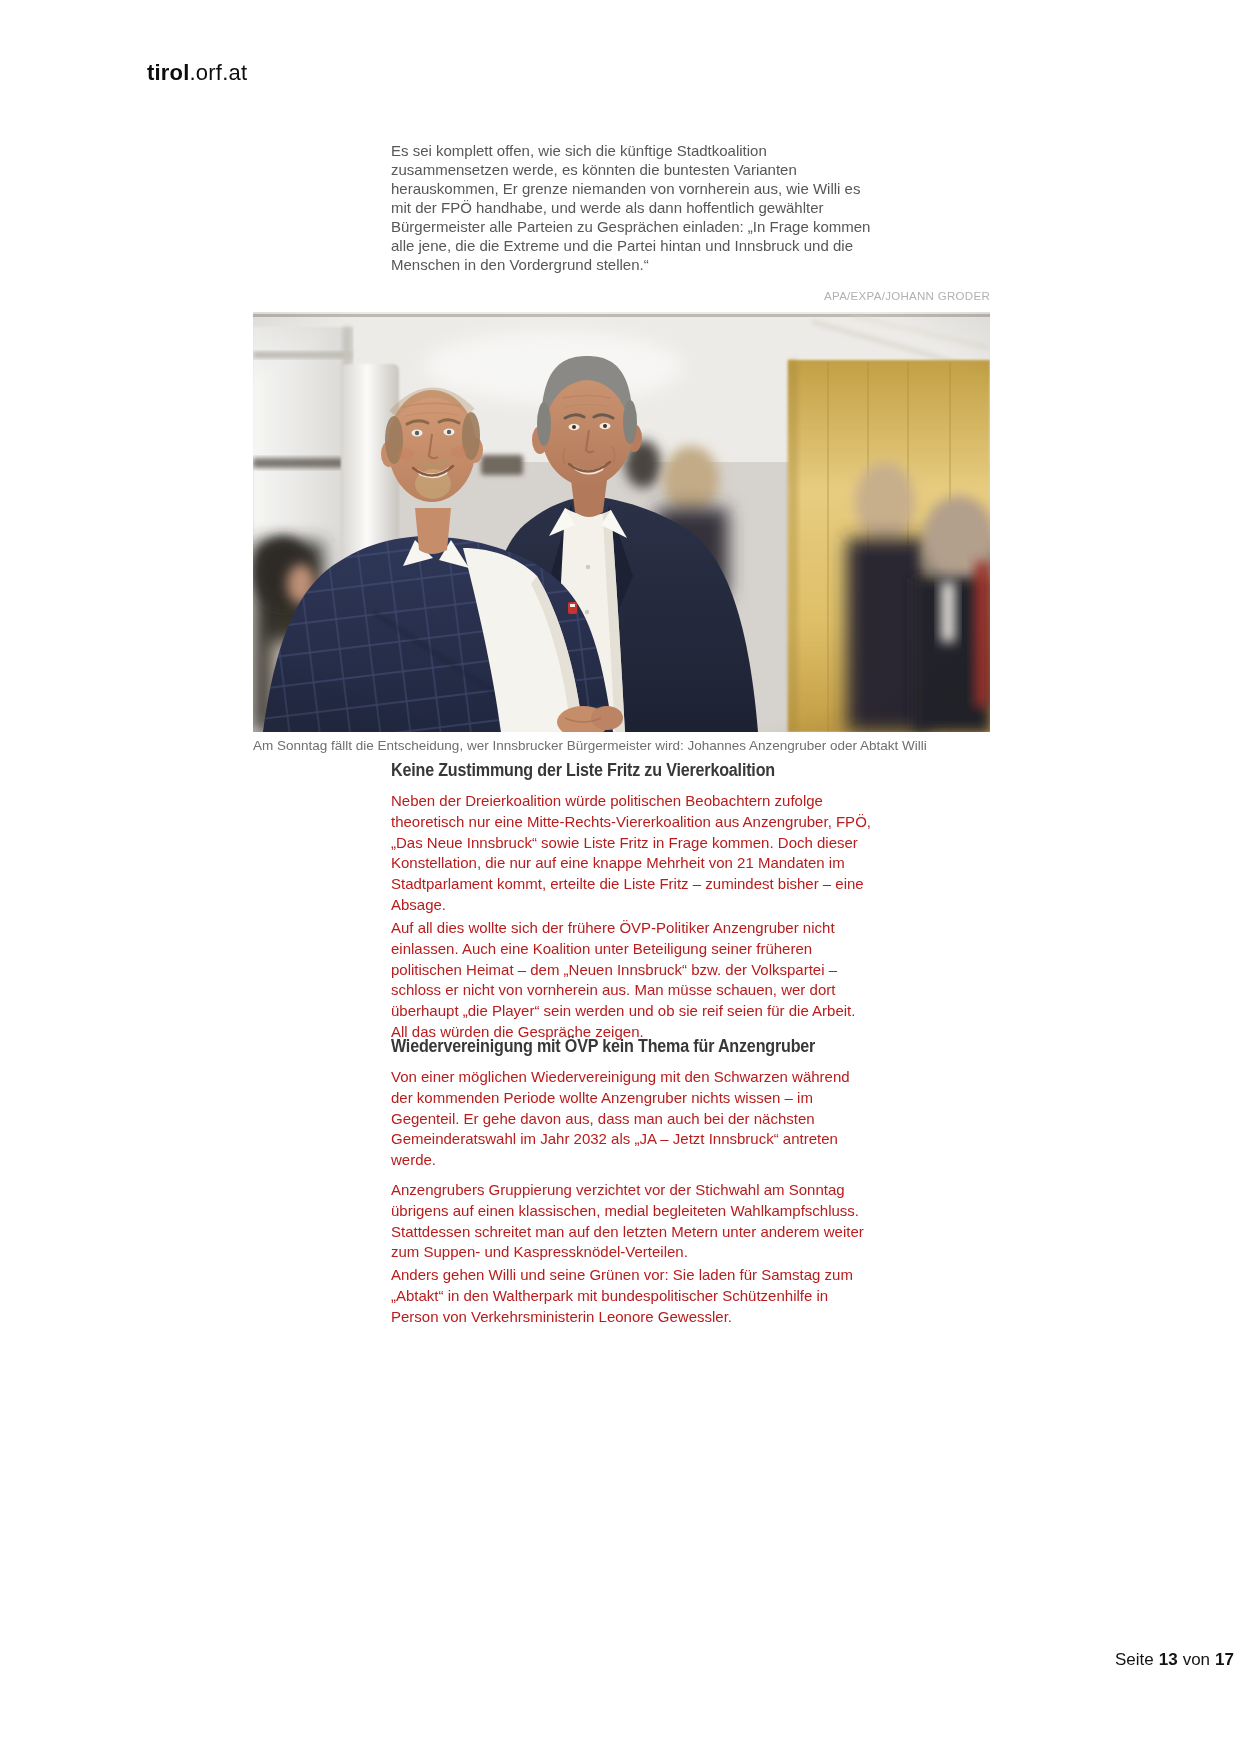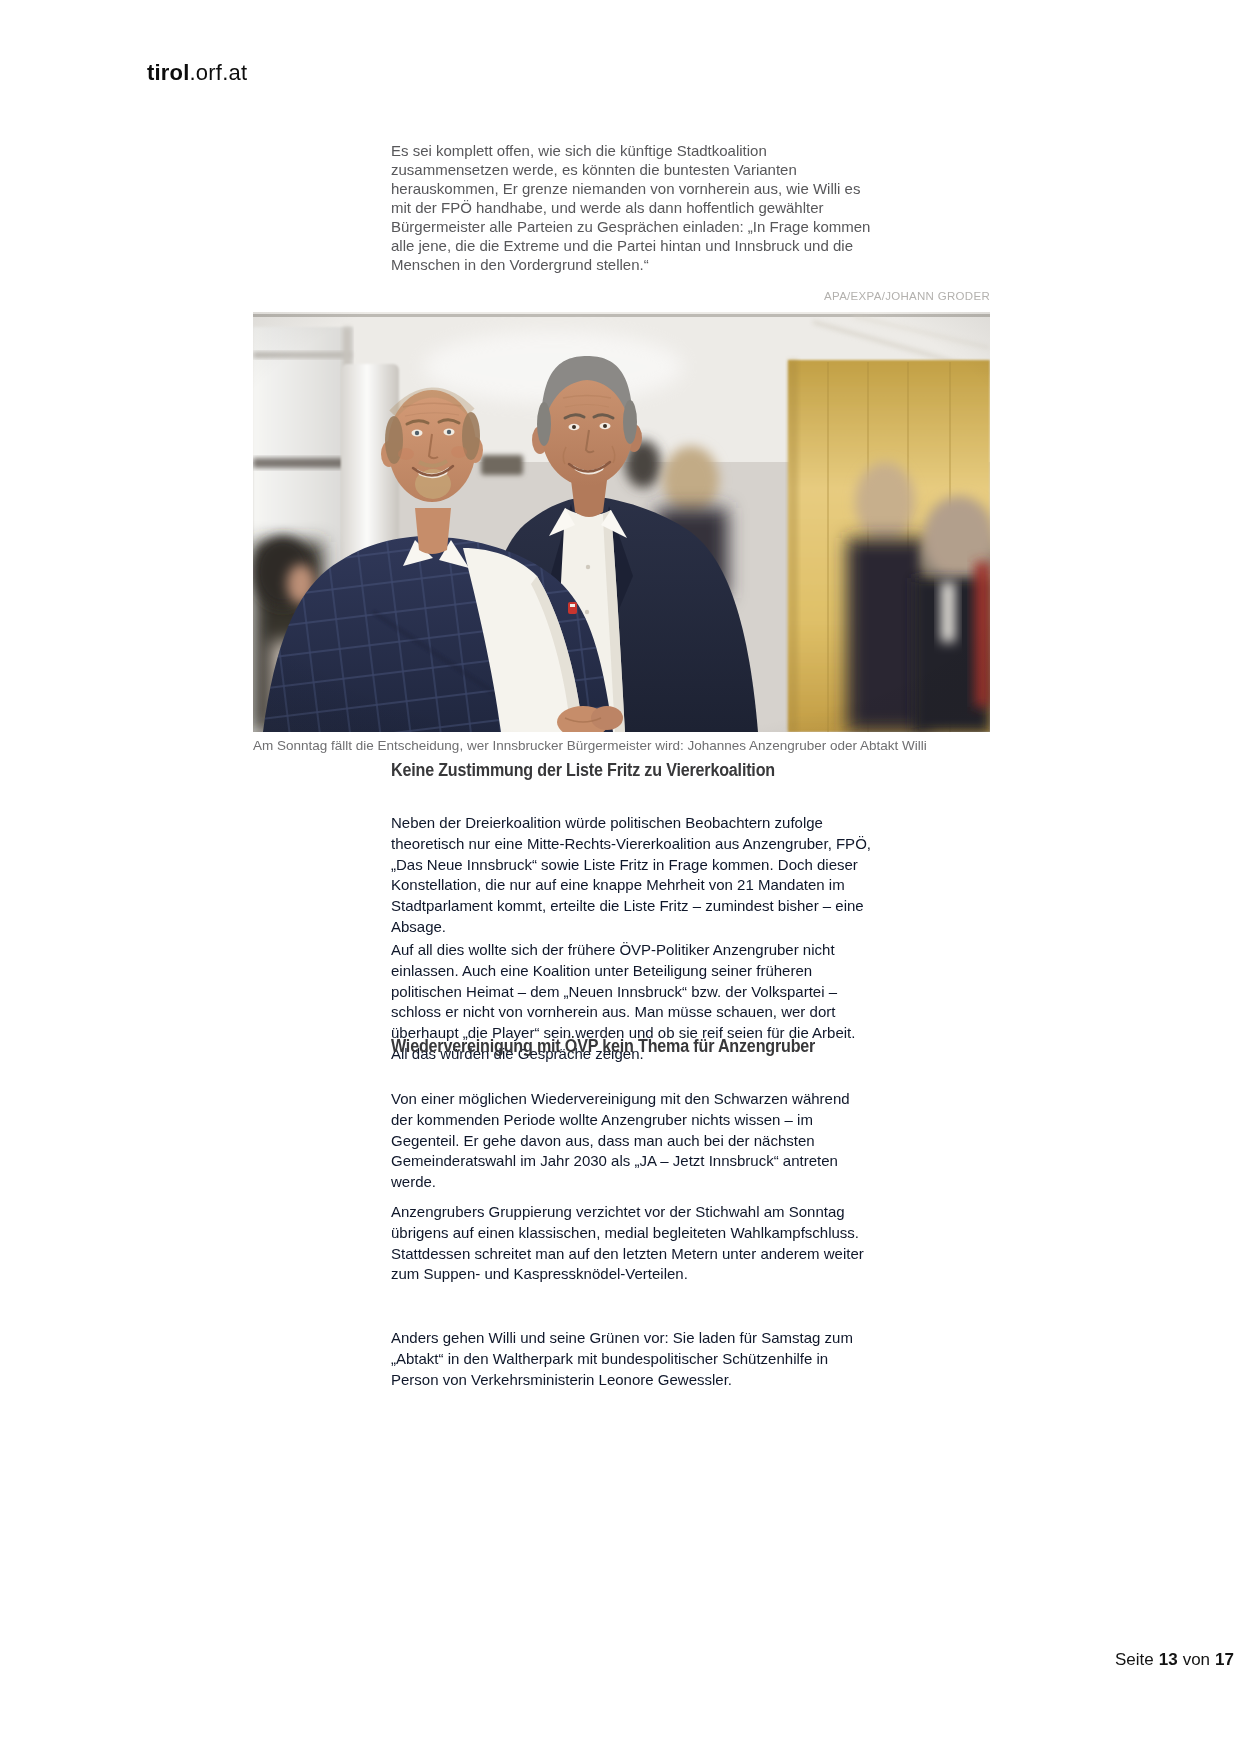--- a/index.html
+++ b/index.html
@@ -8,23 +8,23 @@
     font-family:"Liberation Sans", sans-serif;overflow:hidden;
   }
   .logo{position:absolute;left:147px;top:60px;font-size:22px;color:#0d0d0d;letter-spacing:.2px;}
   .logo .b{font-weight:bold;}
   .lead{position:absolute;left:391px;top:141px;width:482px;font-size:15px;line-height:19px;color:#57575a;}
   .credit{position:absolute;left:253px;top:290px;width:737px;text-align:right;font-size:11.5px;color:#b3b1ae;letter-spacing:.3px;}
   .photo{position:absolute;left:253px;top:312px;width:737px;height:420px;overflow:hidden;background:#d6d2cd;}
   .caption{position:absolute;left:253px;top:738px;width:737px;font-size:13.5px;color:#6f6f71;}
   .h{position:absolute;left:391px;width:520px;font-size:17.5px;font-weight:bold;color:#38383a;
      transform:scaleX(.92);transform-origin:left top;letter-spacing:-.2px;}
-  .p{position:absolute;left:391px;width:482px;font-size:15px;line-height:20.8px;color:#0f172a;margin-top:22px;}
+  .p{position:absolute;left:391px;width:482px;font-size:15px;line-height:20.8px;color:#b91c1c;}
   .h1{top:760px;} .p1{top:791px;} .p2{top:918px;}
-  .h2{top:1036px;} .p3{top:1067px;} .p4{top:1180px;} .p5{top:1306px;}
+  .h2{top:1036px;} .p3{top:1067px;} .p4{top:1180px;} .p5{top:1265px;}
   .footer{position:absolute;left:0;top:1650px;width:1234px;text-align:right;font-size:17px;color:#141414;}
   .footer span{display:inline-block;}
   .footer .num{font-weight:bold;}
   .footer .sp{width:5px;}
 </style>
 </head>
 <body>
 
 <div class="logo"><span class="b">tirol</span><span>.orf.at</span></div>
 
@@ -208,17 +208,17 @@
   </svg>
 </div>
 
 <div class="caption">Am Sonntag fällt die Entscheidung, wer Innsbrucker Bürgermeister wird: Johannes Anzengruber oder Abtakt Willi</div>
 
 <div class="h h1">Keine Zustimmung der Liste Fritz zu Viererkoalition</div>
 <div class="p p1">Neben der Dreierkoalition würde politischen Beobachtern zufolge theoretisch nur eine Mitte-Rechts-Viererkoalition aus Anzengruber, FPÖ, „Das Neue Innsbruck“ sowie Liste Fritz in Frage kommen. Doch dieser Konstellation, die nur auf eine knappe Mehrheit von 21 Mandaten im Stadtparlament kommt, erteilte die Liste Fritz – zumindest bisher – eine Absage.</div>
 <div class="p p2">Auf all dies wollte sich der frühere ÖVP-Politiker Anzengruber nicht einlassen. Auch eine Koalition unter Beteiligung seiner früheren politischen Heimat – dem „Neuen Innsbruck“ bzw. der Volkspartei – schloss er nicht von vornherein aus. Man müsse schauen, wer dort überhaupt „die Player“ sein werden und ob sie reif seien für die Arbeit. All das würden die Gespräche zeigen.</div>
 
 <div class="h h2">Wiedervereinigung mit ÖVP kein Thema für Anzengruber</div>
-<div class="p p3">Von einer möglichen Wiedervereinigung mit den Schwarzen während der kommenden Periode wollte Anzengruber nichts wissen – im Gegenteil. Er gehe davon aus, dass man auch bei der nächsten Gemeinderatswahl im Jahr 2030 als „JA – Jetzt Innsbruck“ antreten werde.</div>
+<div class="p p3">Von einer möglichen Wiedervereinigung mit den Schwarzen während der kommenden Periode wollte Anzengruber nichts wissen – im Gegenteil. Er gehe davon aus, dass man auch bei der nächsten Gemeinderatswahl im Jahr 2032 als „JA – Jetzt Innsbruck“ antreten werde.</div>
 <div class="p p4">Anzengrubers Gruppierung verzichtet vor der Stichwahl am Sonntag übrigens auf einen klassischen, medial begleiteten Wahlkampfschluss. Stattdessen schreitet man auf den letzten Metern unter anderem weiter zum Suppen- und Kaspressknödel-Verteilen.</div>
 <div class="p p5">Anders gehen Willi und seine Grünen vor: Sie laden für Samstag zum „Abtakt“ in den Waltherpark mit bundespolitischer Schützenhilfe in Person von Verkehrsministerin Leonore Gewessler.</div>
 
 <div class="footer"><span>Seite</span><span class="sp"></span><span class="num">13</span><span class="sp"></span><span>von</span><span class="sp"></span><span class="num">17</span></div>
 
 </body></html>

